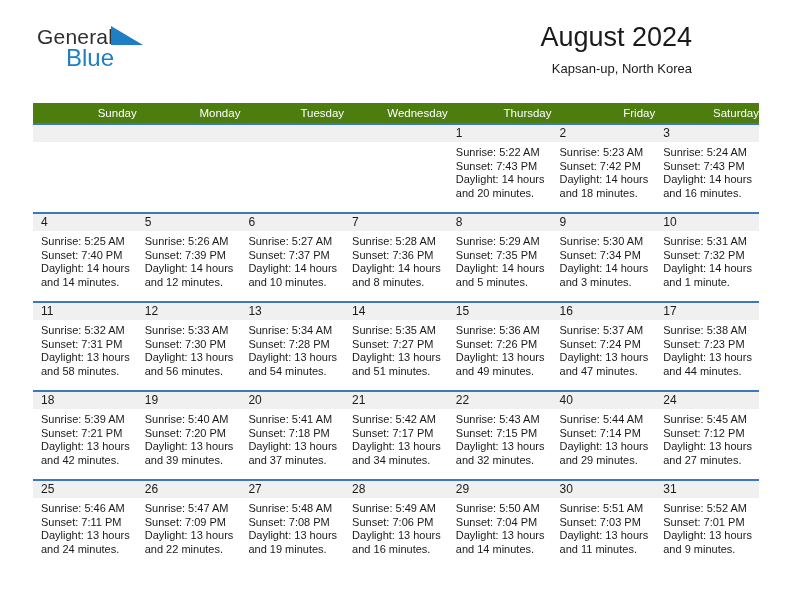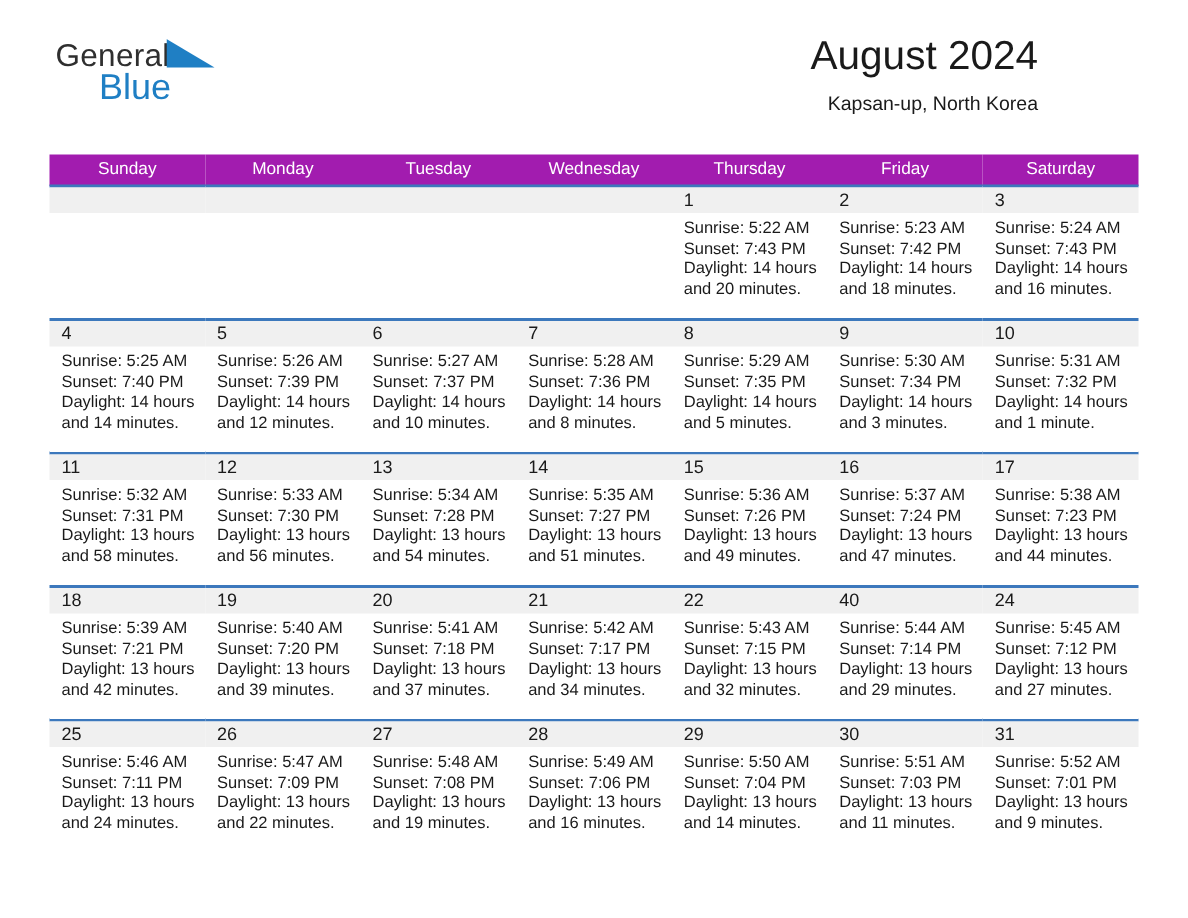--- a/index.html
+++ b/index.html
@@ -82,25 +82,25 @@
     top: 103px;
     width: 726px;
     border-collapse: collapse;
     table-layout: fixed;
   }
   .calendar th, .calendar td {
     padding: 0;
     margin: 0;
   }
   thead th {
-    background: #a21caf;
+    background: #4d7c0f;
     color: #ffffff;
     font-size: 11.5px;
     font-weight: normal;
-    text-align: center;
+    text-align: right;
     height: 21px;
     padding: 0 0 0 8px;
     box-sizing: border-box;
     vertical-align: middle;
   }
   tbody td {
     vertical-align: top;
     border-top: 2px solid #3c78bc;
     background: #ffffff;
     height: 89px;

